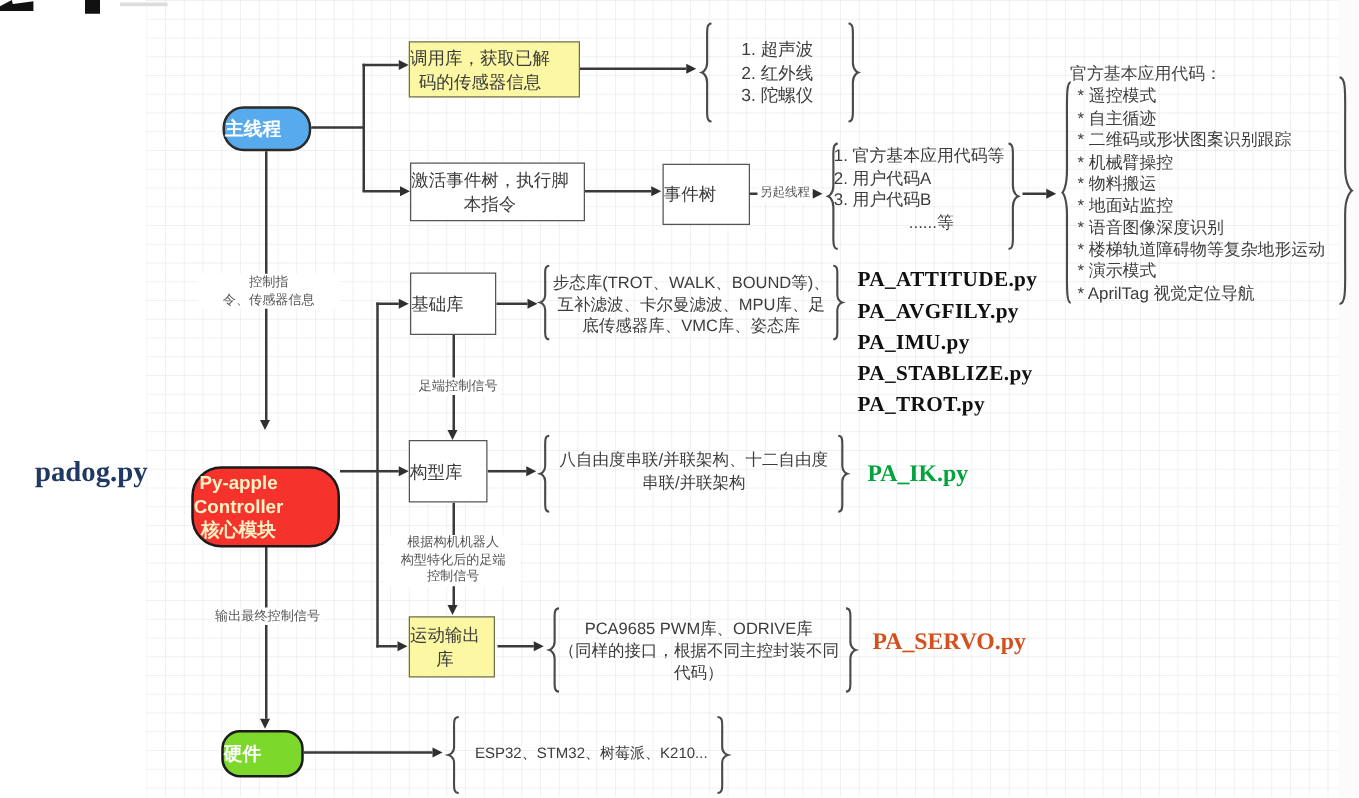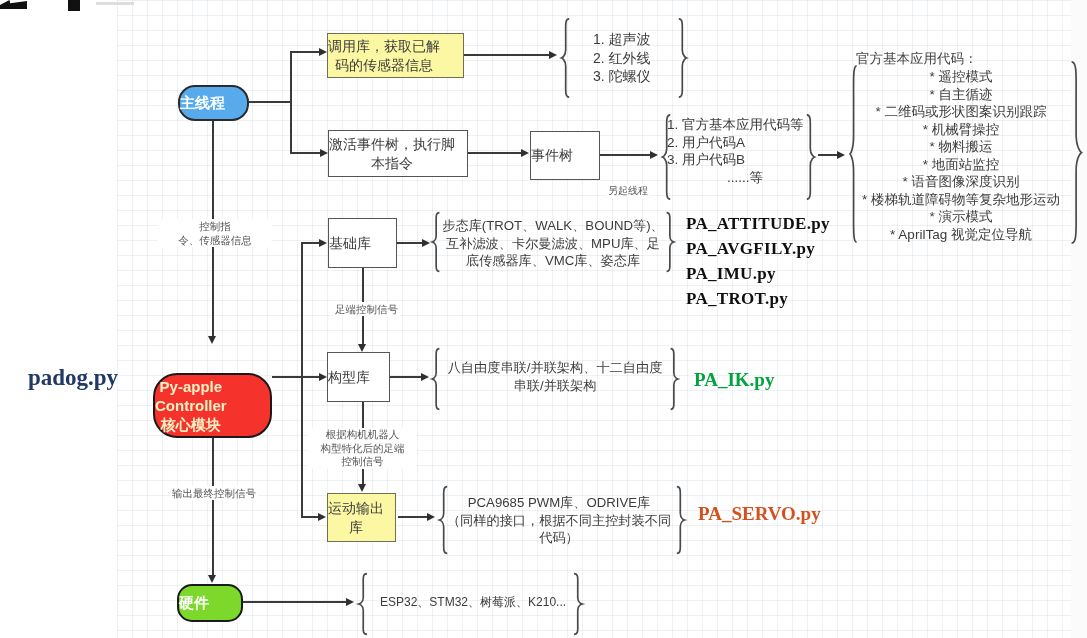--- a/index.html
+++ b/index.html
@@ -39,21 +39,21 @@
   .list{position:absolute;color:#3c3c3c;font-size:13.5px;line-height:17.5px;}
   .sensor-list{font-size:14px;line-height:18.5px;}
   .brace-text{position:absolute;text-align:center;color:#3c3c3c;
               font-size:13.2px;line-height:17.5px;}
   .line-label{position:absolute;background:#ffffff;color:#555;font-size:10.5px;
               line-height:14px;text-align:center;padding:0 2px;}
   .file-list{position:absolute;font-family:"Liberation Serif",serif;font-weight:bold;
              font-size:17px;line-height:25px;color:#101010;letter-spacing:.3px;}
   .file-label{position:absolute;font-family:"Liberation Serif",serif;font-weight:bold;}
   .official-header{position:absolute;color:#444;font-size:13.5px;}
-  .official-list{font-size:13.5px;line-height:17.5px;color:#3c3c3c;text-align:center;}
+  .official-list{font-size:13.5px;line-height:17.5px;color:#3c3c3c;}
   .frag{position:absolute;background:#111;}
 </style>
 </head>
 <body>
 
 <div class="canvas">
   <div class="grid"></div>
   <div class="rightstrip"></div>
 
   <div class="frag" style="left:0;top:0;width:27px;height:9px;clip-path:polygon(0 55%,35% 0,38% 35%,100% 10%,100% 100%,38% 100%,35% 100%,0 100%);"></div>
@@ -164,21 +164,21 @@
     <div>3. 陀螺仪</div>
   </div>
 
   <div class="node white-box pre" style="left:328px;top:130px;width:140px;height:47px;"><span class="pre">激活事件树，执行脚
 本指令</span></div>
 
   <div class="node white-box" style="left:530px;top:131px;width:70px;height:49px;">
     <span>事件树</span>
   </div>
 
-  <div class="line-label" style="left:606px;top:148px;font-size:10px;margin-top:36px;">另起线程</div>
+  <div class="line-label" style="left:606px;top:148px;font-size:10px;">另起线程</div>
 
   <div class="list" style="left:667px;top:116px;">
     <div>1. 官方基本应用代码等</div>
     <div>2. 用户代码A</div>
     <div>3. 用户代码B</div>
     <div style="padding-left:60px;">......等</div>
   </div>
 
   <div class="official-header" style="left:856px;top:50px;">官方基本应用代码：</div>
   <div class="list official-list" style="left:862px;top:68px;">
@@ -201,20 +201,21 @@
     <span>基础库</span>
   </div>
   <div class="brace-text pre" style="left:437px;top:217px;width:232px;">步态库(TROT、WALK、BOUND等)、
 互补滤波、卡尔曼滤波、MPU库、足
 底传感器库、VMC库、姿态库</div>
 
   <div class="file-list" style="left:686px;top:211px;">
     <div>PA_ATTITUDE.py</div>
     <div>PA_AVGFILY.py</div>
     <div>PA_IMU.py</div>
+    <div>PA_STABLIZE.py</div>
     <div>PA_TROT.py</div>
   </div>
 
   <div class="line-label" style="left:333px;top:302px;">足端控制信号</div>
 
   <div class="file-label" style="left:28px;top:365px;font-size:23px;color:#203864;">padog.py</div>
 
   <div class="node red-node pre" style="left:153px;top:345px;width:119px;height:65px;"><span class="pre">Py-apple
 Controller
 核心模块</span></div>

